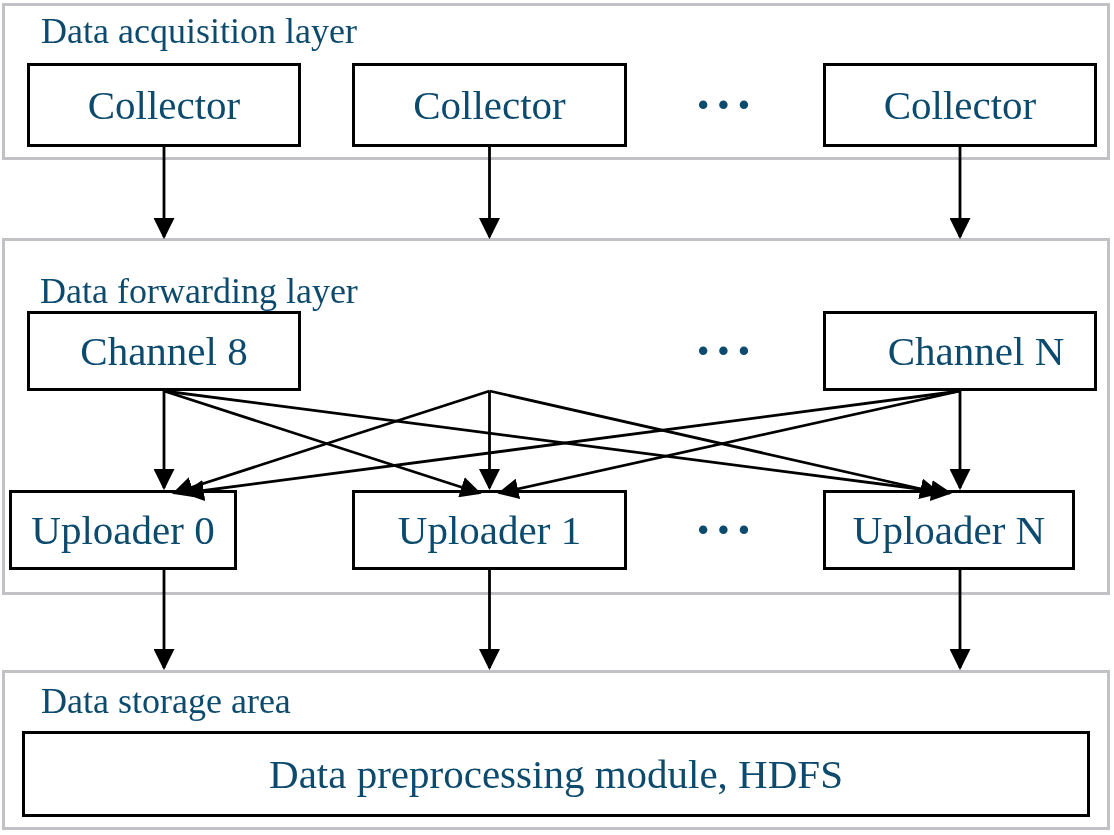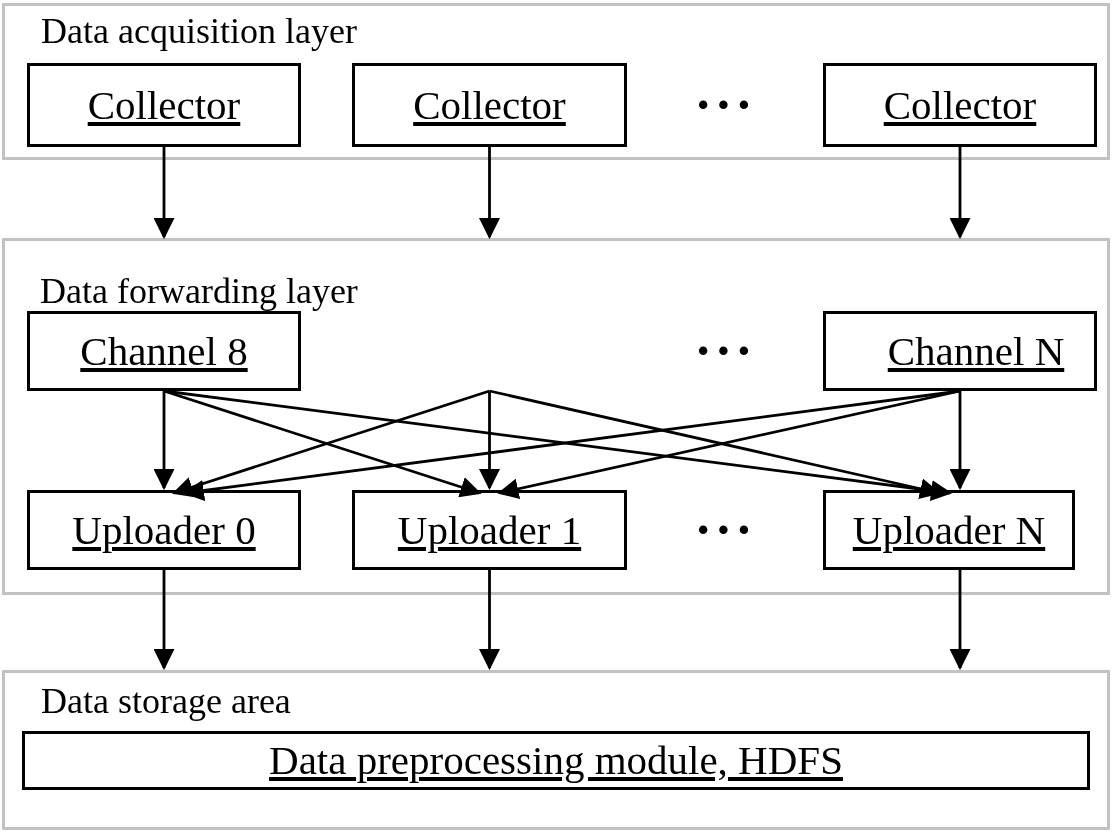--- a/index.html
+++ b/index.html
@@ -2,21 +2,21 @@
 <html><head>
 <meta charset="utf-8">
 <style>
   html, body { margin: 0; padding: 0; background: #ffffff; }
   #canvas {
     position: relative;
     width: 1114px;
     height: 835px;
     background: #ffffff;
     font-family: "Liberation Serif", "DejaVu Serif", serif;
-    color: #000000;
+    color: #0c4a6e;
     overflow: hidden;
   }
   .layer {
     position: absolute;
     box-sizing: border-box;
     border: 3px solid #c1c1c6;
     background: #ffffff;
   }
   .layer-label {
     position: absolute;
@@ -28,21 +28,20 @@
     position: absolute;
     box-sizing: border-box;
     border: 3px solid #000000;
     background: #ffffff;
     display: flex;
     align-items: center;
     justify-content: center;
     font-size: 41px;
     line-height: 1;
     white-space: nowrap;
-    text-decoration: underline;
   }
   .ellipsis {
     position: absolute;
     transform: translate(-50%, -50%);
     font-weight: bold;
     font-size: 52px;
     letter-spacing: 3px;
     line-height: 1;
     white-space: nowrap;
   }
@@ -68,26 +67,26 @@
 
   <div class="node" style="left:27px; top:63px; width:274px; height:84px;">Collector</div>
   <div class="node" style="left:352px; top:63px; width:275px; height:84px;">Collector</div>
   <div class="node" style="left:823px; top:63px; width:274px; height:84px;">Collector</div>
   <div class="ellipsis" style="left:725px; top:105px;">···</div>
 
   <div class="node" style="left:27px; top:311px; width:274px; height:80px;">Channel 8</div>
   <div class="node" style="left:823px; top:311px; width:274px; height:80px;padding-left:32px;">Channel N</div>
   <div class="ellipsis" style="left:725px; top:351px;">···</div>
 
-  <div class="node" style="left:27px; top:490px; width:274px; height:80px;">Uploader 0</div>
+  <div class="node" style="left:9px; top:490px; width:228px; height:80px;">Uploader 0</div>
   <div class="node" style="left:352px; top:490px; width:275px; height:80px;">Uploader 1</div>
   <div class="node" style="left:823px; top:490px; width:252px; height:80px;">Uploader N</div>
   <div class="ellipsis" style="left:725px; top:530px;">···</div>
 
-  <div class="node" style="left:22px; top:731px; width:1068px; height:59px;">Data preprocessing module, HDFS</div>
+  <div class="node" style="left:22px; top:731px; width:1068px; height:86px;">Data preprocessing module, HDFS</div>
 
   <svg id="arrows" width="1114" height="835" viewBox="0 0 1114 835">
     <defs>
       <marker id="ah" viewBox="0 0 10 10" refX="9" refY="5" markerWidth="7.5" markerHeight="7.5" orient="auto">
         <path d="M0,0 L10,5 L0,10 Z" fill="#000000"></path>
       </marker>
     </defs>
     <g id="edge-group">
         <line x1="164" y1="147" x2="164" y2="237" stroke="#000000" stroke-width="2.8" marker-end="url(#ah)"></line>
         <line x1="489.5" y1="147" x2="489.5" y2="237" stroke="#000000" stroke-width="2.8" marker-end="url(#ah)"></line>

